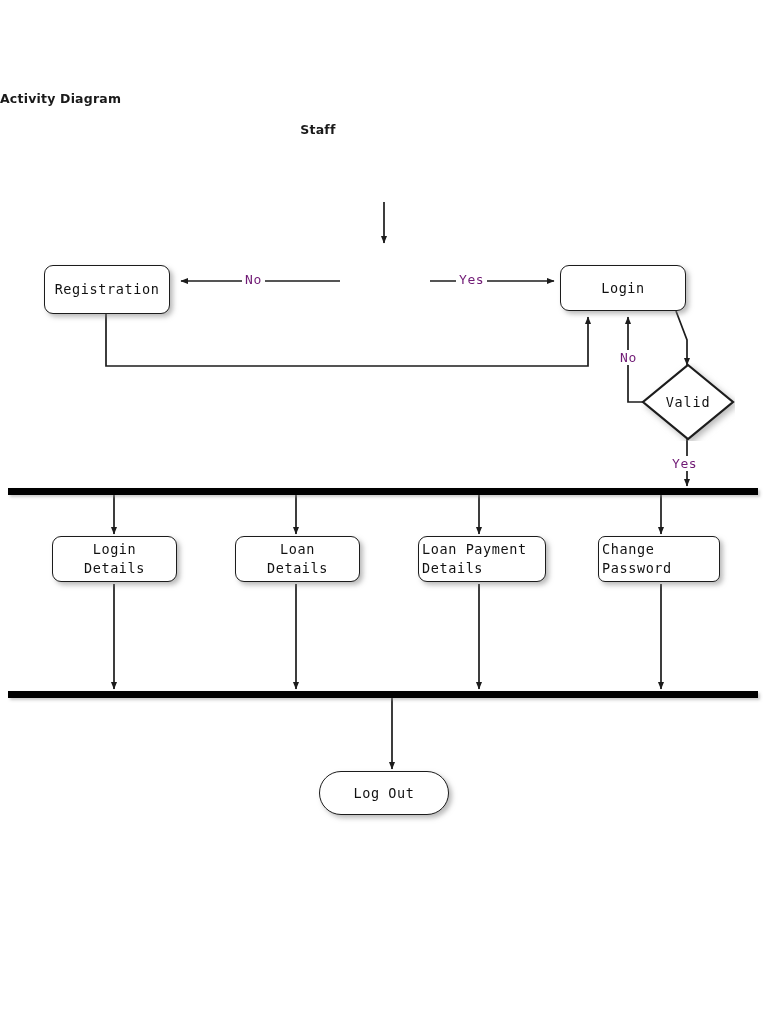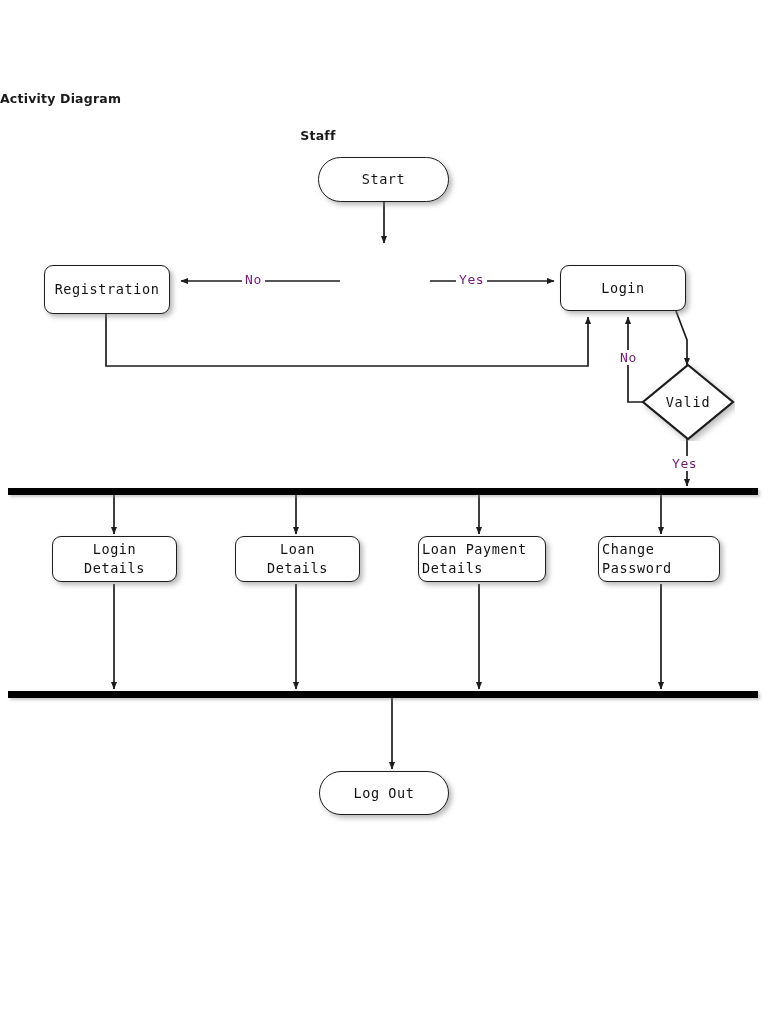--- a/index.html
+++ b/index.html
@@ -38,21 +38,21 @@
   .title-main {
     left: 0;
     top: 91px;
     width: 652px;
     text-align: left;
     font-size: 12.5px;
     letter-spacing: 0.2px;
   }
   .title-sub {
     left: 0;
-    top: 128px;
+    top: 122px;
     width: 636px;
     text-align: center;
     font-size: 12.5px;
     letter-spacing: 0.2px;
   }
 
   
   .node {
     position: absolute;
     box-sizing: border-box;
@@ -183,21 +183,20 @@
       <path d="M392,698 L392,769" marker-end="url(#arrow)"></path>
     </g>
   </svg>
 
   <div class="title title-main">Activity Diagram</div>
   <div class="title title-sub">Staff</div>
 
   <div class="bar" style="left:8px; top:488px; width:750px; height:7px;"></div>
   <div class="bar" style="left:8px; top:691px; width:750px; height:7px;"></div>
 
-  <div class="node terminal center" style="left:318px; top:157px; width:131px; height:45px;">Start</div>
 
 
   <div class="node activity center" style="left:44px; top:265px; width:126px; height:49px;">Registration</div>
 
   <div class="node activity center" style="left:560px; top:265px; width:126px; height:46px;">Login</div>
 
   <div class="diamond-wrap diamond-big" style="left:641px; top:363px; width:94px; height:78px;">
     <svg class="dshape" viewBox="0 0 94 78" xmlns="http://www.w3.org/2000/svg">
       <polygon points="47,2 92,39 47,76 2,39" fill="#ffffff" stroke="#1c1c1c" stroke-width="2.2" style="filter:drop-shadow(3px 3px 3px rgba(140,140,140,0.6))"></polygon>
     </svg>
@@ -206,21 +205,21 @@
 
   <div class="node activity center" style="left:52px; top:536px; width:125px; height:46px;">Login
 Details</div>
 
   <div class="node activity center" style="left:235px; top:536px; width:125px; height:46px;">Loan
 Details</div>
 
   <div class="node activity leftal" style="left:418px; top:536px; width:128px; height:46px;">Loan Payment
 Details</div>
 
-  <div class="node activity leftal" style="left:598px; top:536px; width:122px; height:46px;">Change
+  <div class="node activity leftal" style="left:598px; top:536px; width:122px; height:46px;border-radius:7px;">Change
 Password</div>
 
   <div class="node terminal center" style="left:319px; top:771px; width:130px; height:44px;">Log Out</div>
 
   <div class="edge-label" style="left:242px; top:272px;">No</div>
 
   <div class="edge-label" style="left:456px; top:272px;">Yes</div>
 
   <div class="edge-label" style="left:617px; top:350px;">No</div>
 

